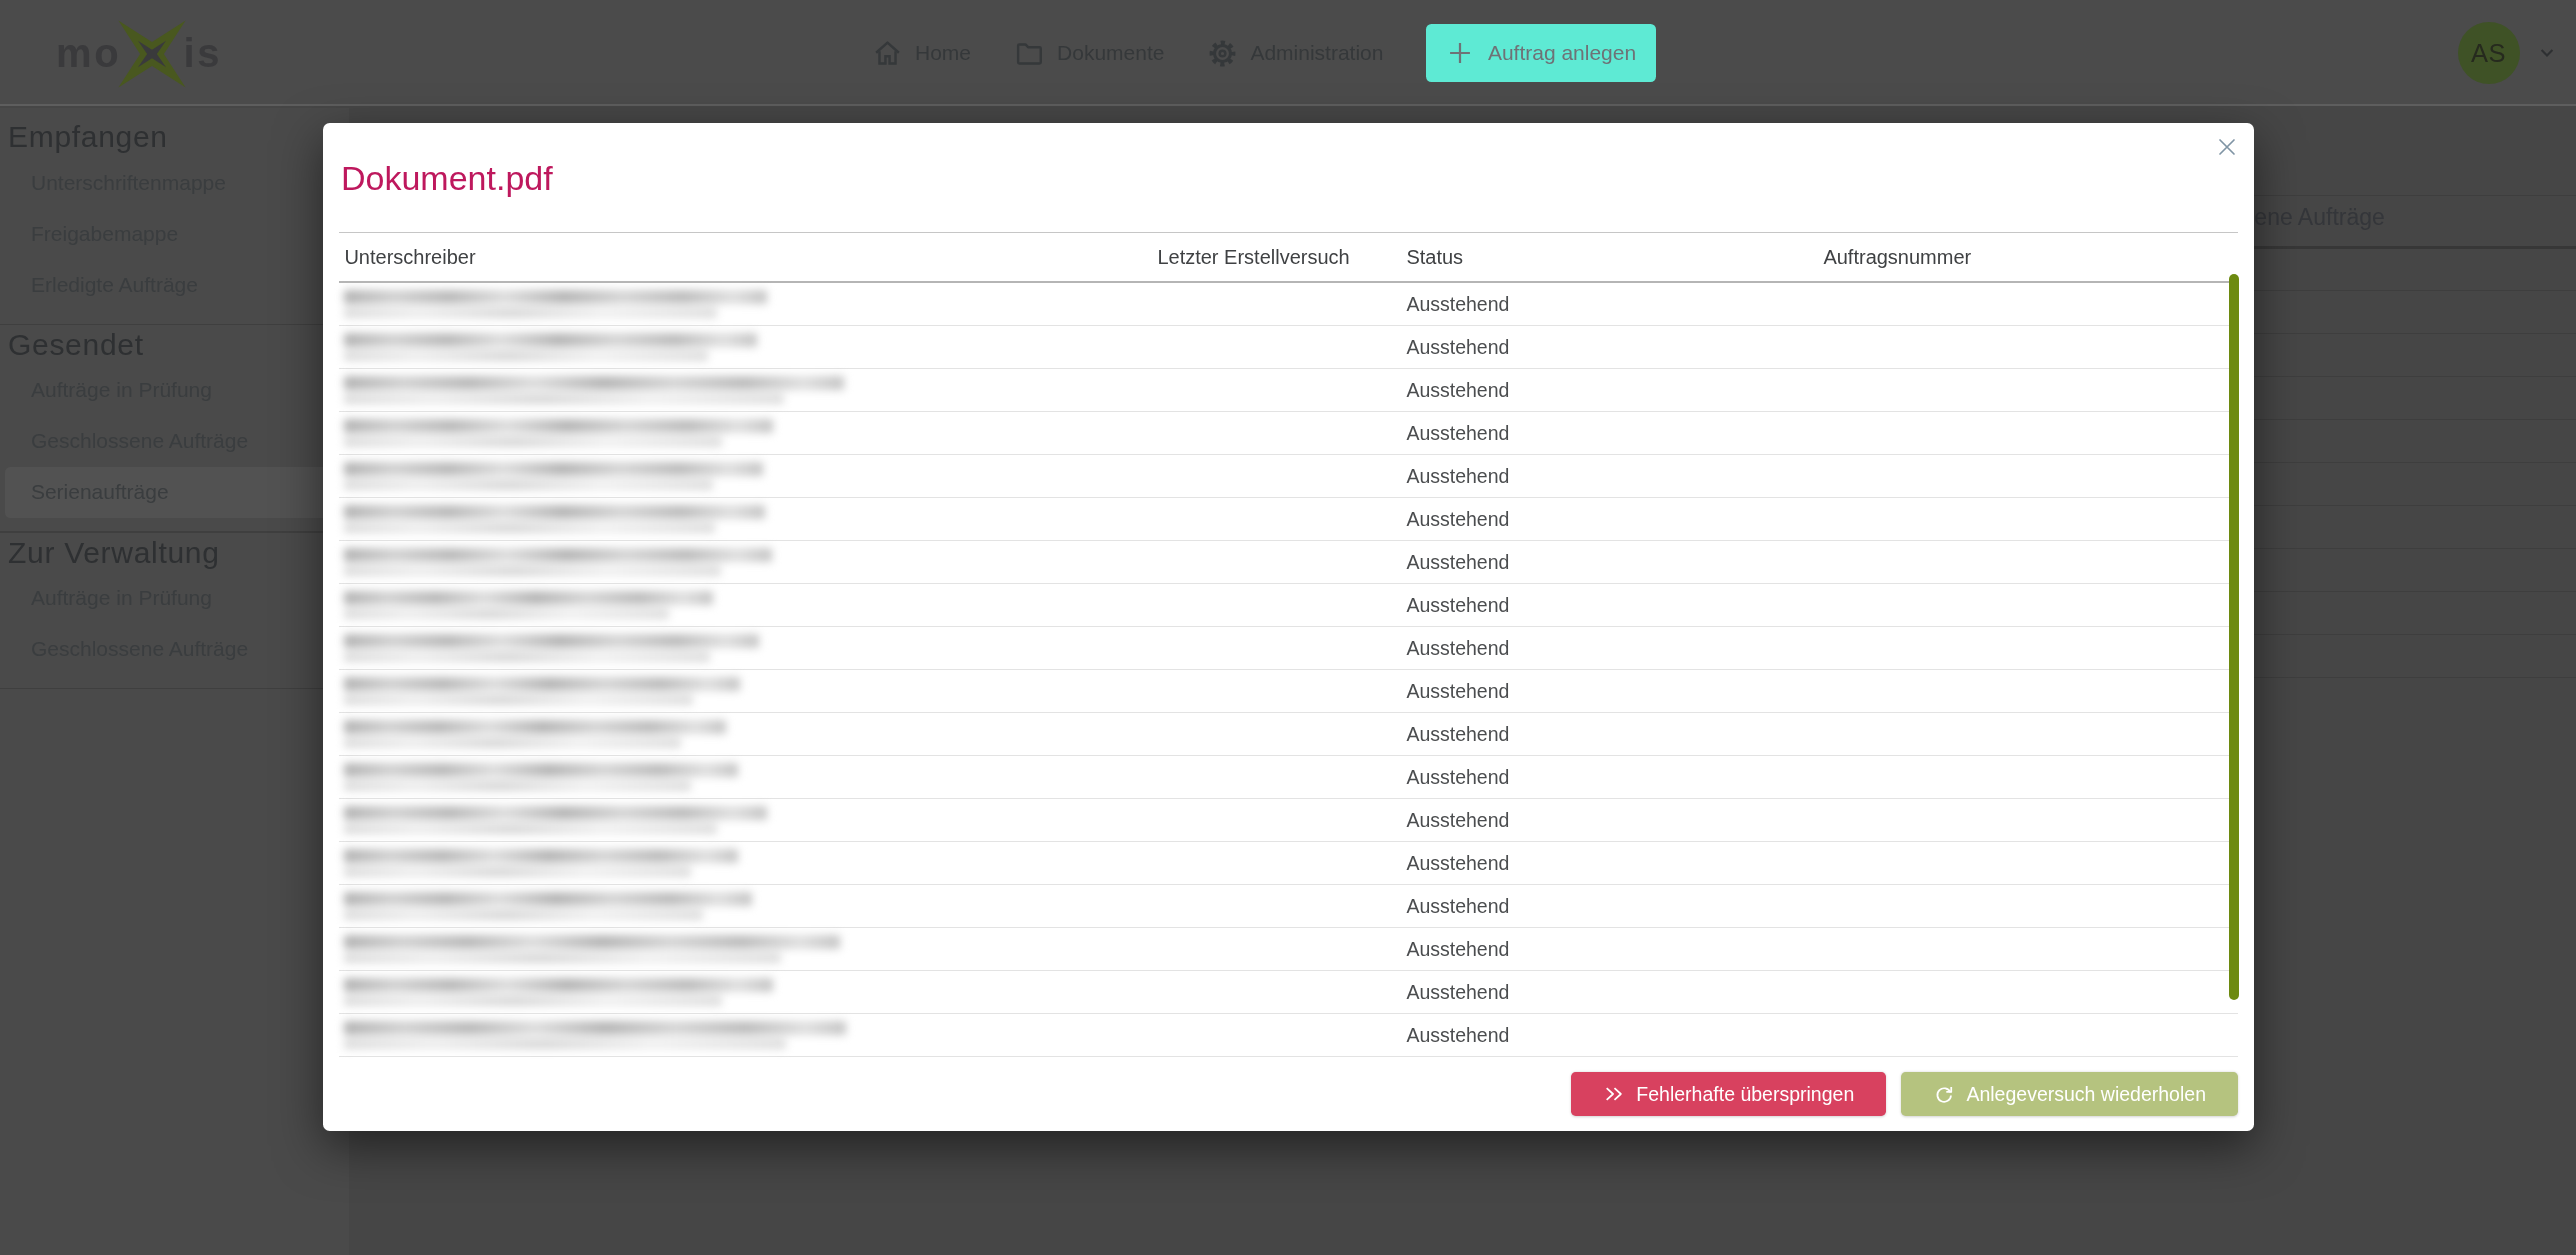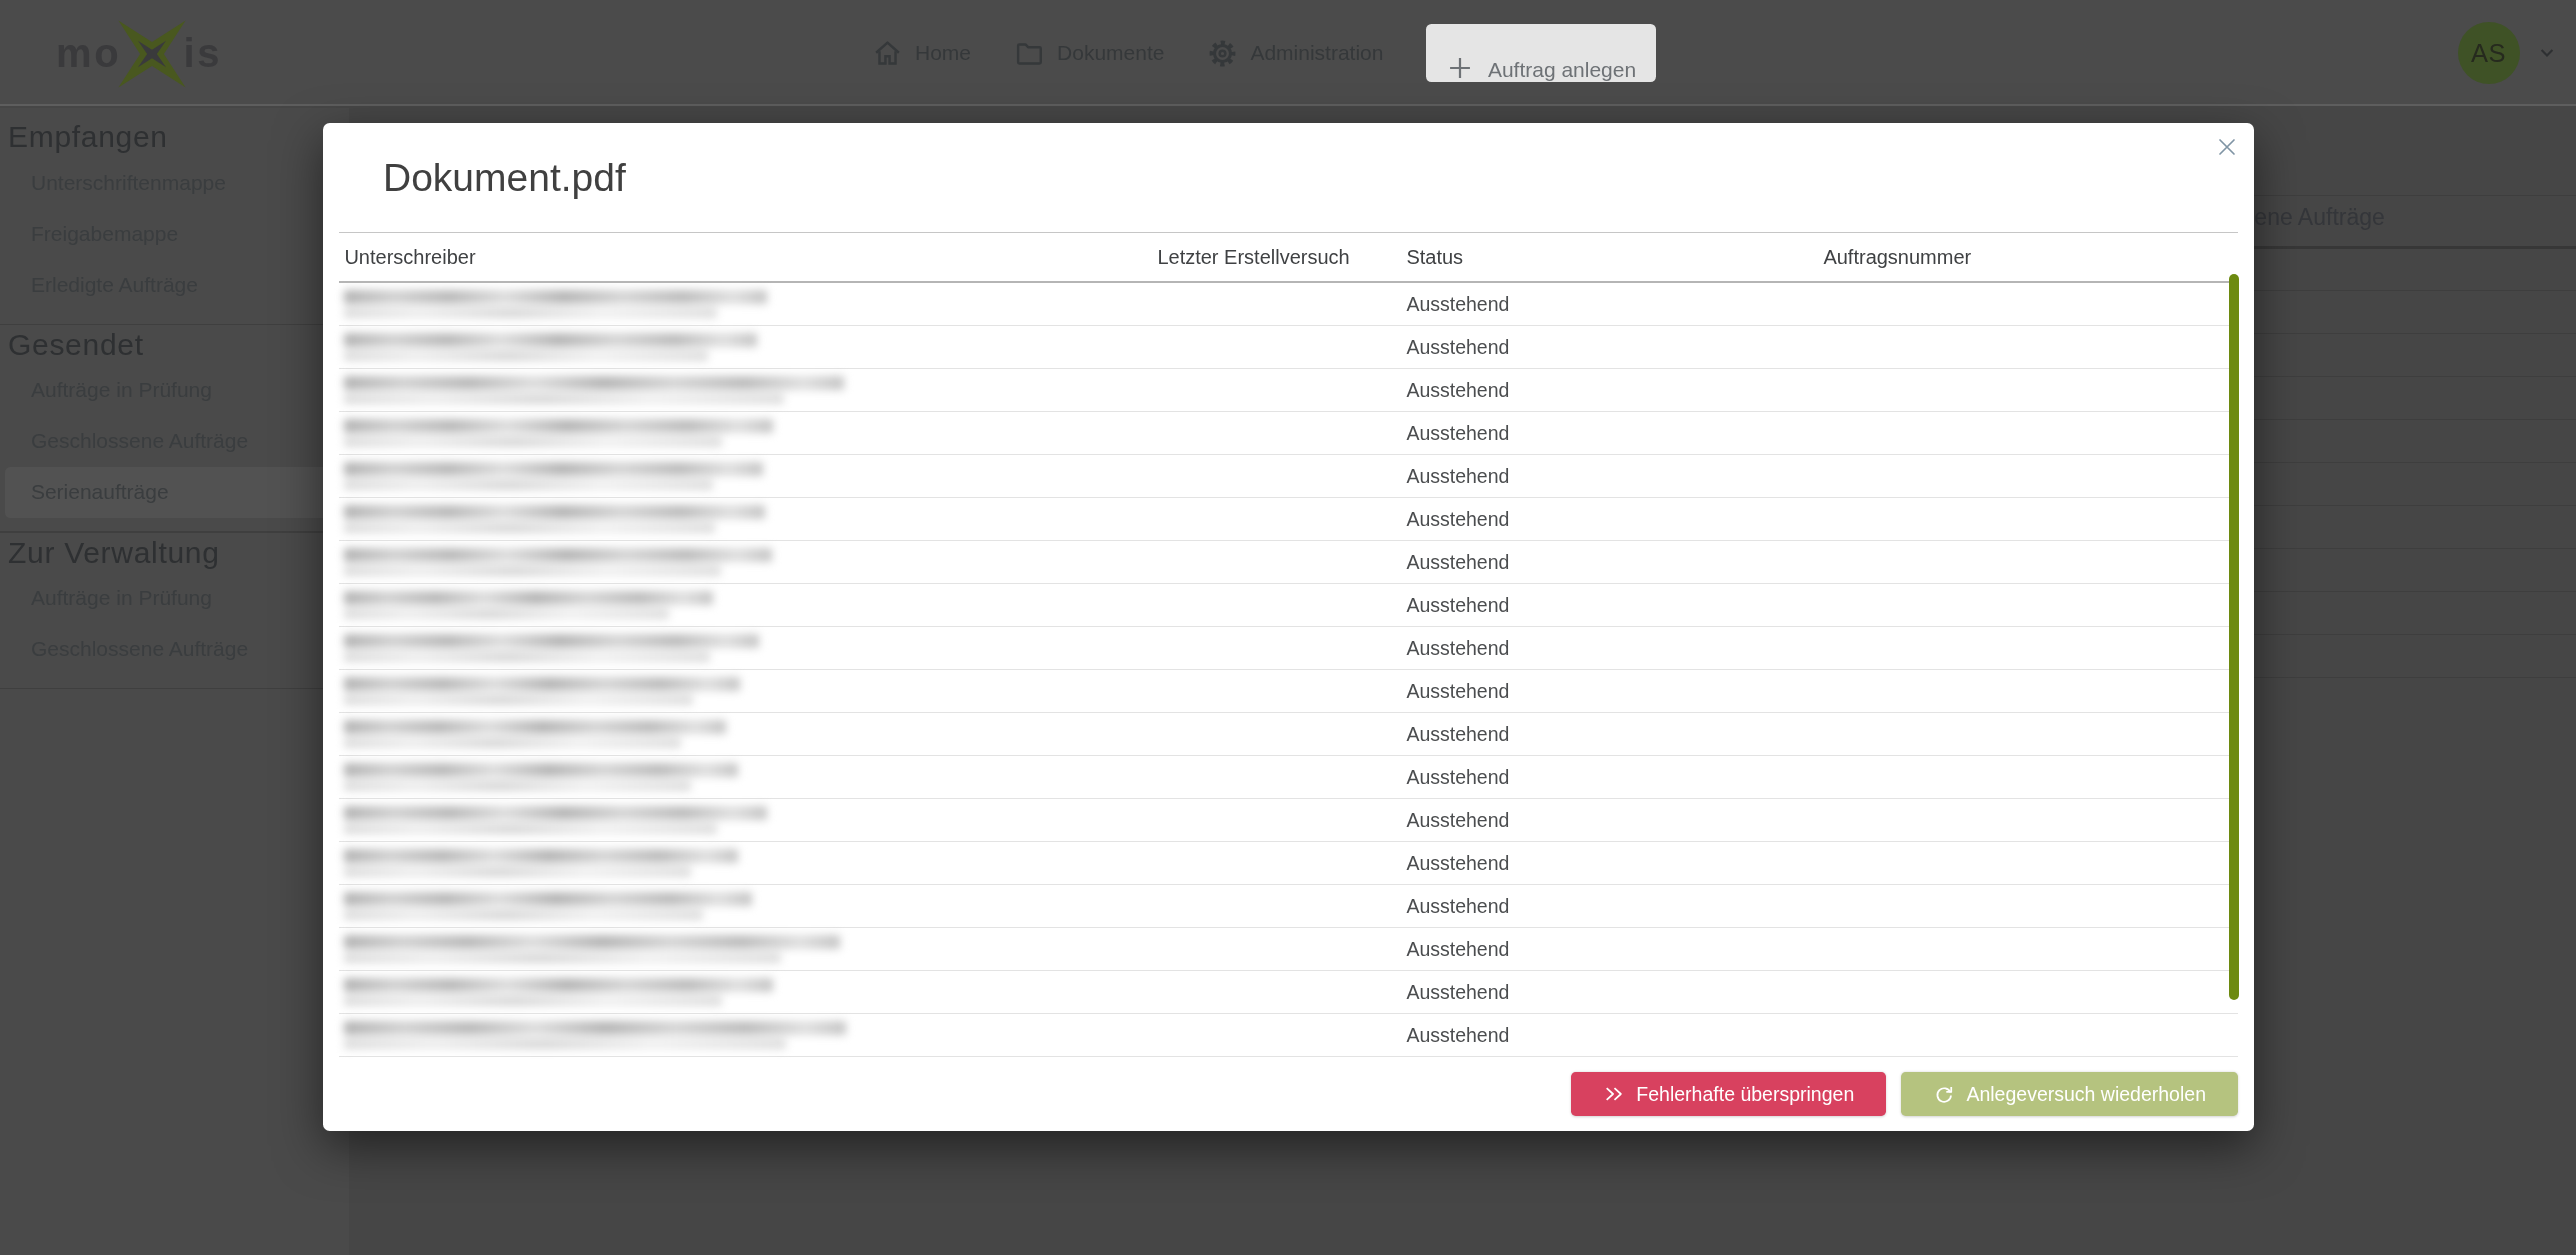--- a/index.html
+++ b/index.html
@@ -9,22 +9,22 @@
 
   
   .topbar { position: absolute; left: 0; top: 0; width: 2576px; height: 106px;
             background: #4b4b4b; border-bottom: 2px solid #5e5e5e; z-index: 1; }
   .logo { position: absolute; left: 56px; top: 19px; height: 67px; display: flex; align-items: center; }
   .logo-txt { font-size: 40px; font-weight: 700; letter-spacing: 2.7px; color: #3a3a3c; line-height: 1; }
   .logo-x { width: 70px; height: 70px; margin: 0 -4px; position: relative; top: 1.3px; }
   .mainnav { position: absolute; left: 872px; top: 0; height: 106px; display: flex; align-items: center; gap: 43px; }
   .nav-item { display: flex; align-items: center; gap: 12px; color: #35383a; font-size: 21px; cursor: pointer; }
   .nav-item svg { width: 31px; height: 31px; display: block; }
-  .create-btn { display: flex; align-items: flex-end; gap: 13.4px; height: 58px; padding: 0 20px;
-                background: #e5e5e5; color: #6e7276; font-size: 21px; border: 0; border-radius: 5.4px; cursor: pointer; }
+  .create-btn { display: flex; align-items: center; gap: 13.4px; height: 58px; padding: 0 20px;
+                background: #5eead4; color: #6e7276; font-size: 21px; border: 0; border-radius: 5.4px; cursor: pointer; }
   .create-btn svg { width: 28px; height: 28px; }
   .userbox { position: absolute; right: 19px; top: 0; height: 106px; display: flex; align-items: center; gap: 17.4px; }
   .avatar { width: 62px; height: 62px; border-radius: 50%; background: #3f5226; color: #262a1e;
             font-size: 25.5px; display: flex; align-items: center; justify-content: center; letter-spacing: 0.7px; }
   .user-chevron { width: 20px; height: 20px; color: #2e3032; }
 
   
   .sidebar { position: absolute; left: 0; top: 108px; width: 349px; bottom: 0; background: #4a4a4a; padding-top: 9.4px; z-index: 1; }
   .side-section { padding-bottom: 12px; }
   .side-title { height: 40px; display: flex; align-items: center; padding-left: 8px;
@@ -42,21 +42,21 @@
   .bg-rows { position: absolute; left: 0; right: 0; top: 140px; height: 431px;
              background: repeating-linear-gradient(to bottom, transparent 0 42px, #3e3e3e 42px 43px); }
 
   
   .modal { position: absolute; left: 323px; top: 123px; width: 1931px; height: 1008px;
            background: #ffffff; border-radius: 6.7px; box-shadow: 0 16px 47px rgba(0,0,0,.5); z-index: 10; }
   .modal-close { position: absolute; top: 8px; right: 10.7px; width: 32px; height: 32px;
                  background: none; border: 0; color: #8095a5; cursor: pointer; padding: 4px; }
   .modal-close svg { width: 100%; height: 100%; display: block; }
   .modal-head { height: 101px; display: flex; align-items: center; padding: 9.4px 0 0 18px; }
-  .modal-title { font-size: 39px; font-weight: 400; color: #404040; margin-left: 42px; }
+  .modal-title { font-size: 34px; font-weight: 400; color: #be185d; }
 
   .table-wrap { margin: 8px 16px; }
   .thead { display: grid; grid-template-columns: 813px 249px 417px 1fr; align-items: center;
            height: 51px; padding-left: 5.4px; border-top: 1.3px solid #c6c6c6; border-bottom: 2.7px solid #b5b5b5; }
   .thead span { font-size: 20px; color: #3f4143; }
   .tbody { position: relative; }
   .trow { display: grid; grid-template-columns: 813px 249px 417px 1fr; align-items: center;
           height: 43px; padding-left: 5.4px; border-bottom: 1.3px solid #e3e3e3; }
   .cell.st { font-size: 19.5px; color: #4b4d4f; }
   .smudge { filter: blur(4px); }

